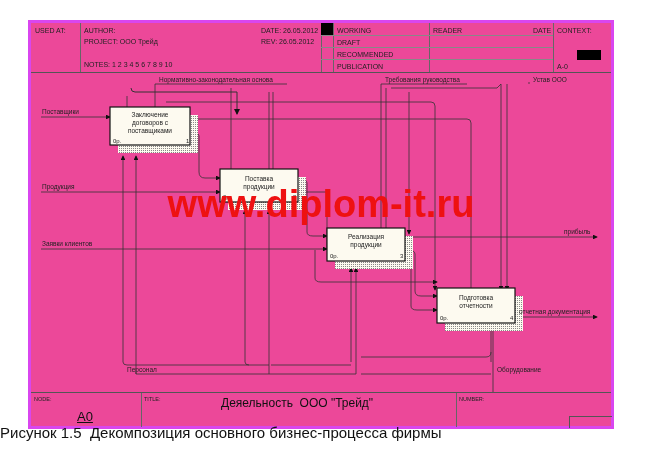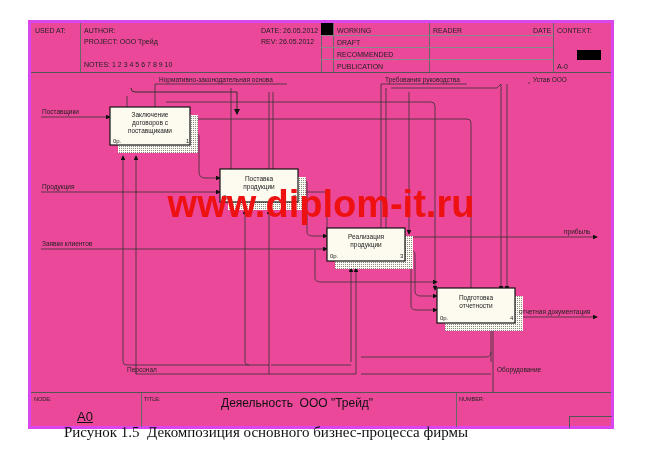--- a/index.html
+++ b/index.html
@@ -3,21 +3,21 @@
 <meta charset="utf-8">
 <style>
   html,body{margin:0;padding:0;background:#ffffff;}
   body{width:654px;height:460px;position:relative;overflow:hidden;font-family:"Liberation Sans",sans-serif;}
   .sheet{position:absolute;left:28px;top:20px;width:580px;height:403px;background:#ec4899;border:3px solid #d946ef;}
   .hdr{position:absolute;left:0;top:0;width:580px;height:49px;border-bottom:1px solid #555;}
   .cell{position:absolute;font-size:7px;color:#222;}
   .vline{position:absolute;background:#666;width:1px;}
   .hline{position:absolute;background:#888;height:1px;}
   .footer{position:absolute;left:0;top:369px;width:580px;height:34px;border-top:1px solid #555;}
-  .caption{position:absolute;left:0;width:532px;top:424px;text-align:center;font-family:Liberation Serif, serif;font-size:15px;color:#111;}
+  .caption{position:absolute;left:0;width:532px;top:424px;text-align:left;font-family:Liberation Sans, sans-serif;font-size:15px;color:#111;}
   svg text{font-family:"Liberation Sans",sans-serif;}
 </style>
 </head>
 <body>
 
 <div class="sheet">
 
   <div class="hdr">
     <div class="vline" style="left:49px;top:0;height:49px;"></div>
     <div class="vline" style="left:290px;top:0;height:49px;"></div>

